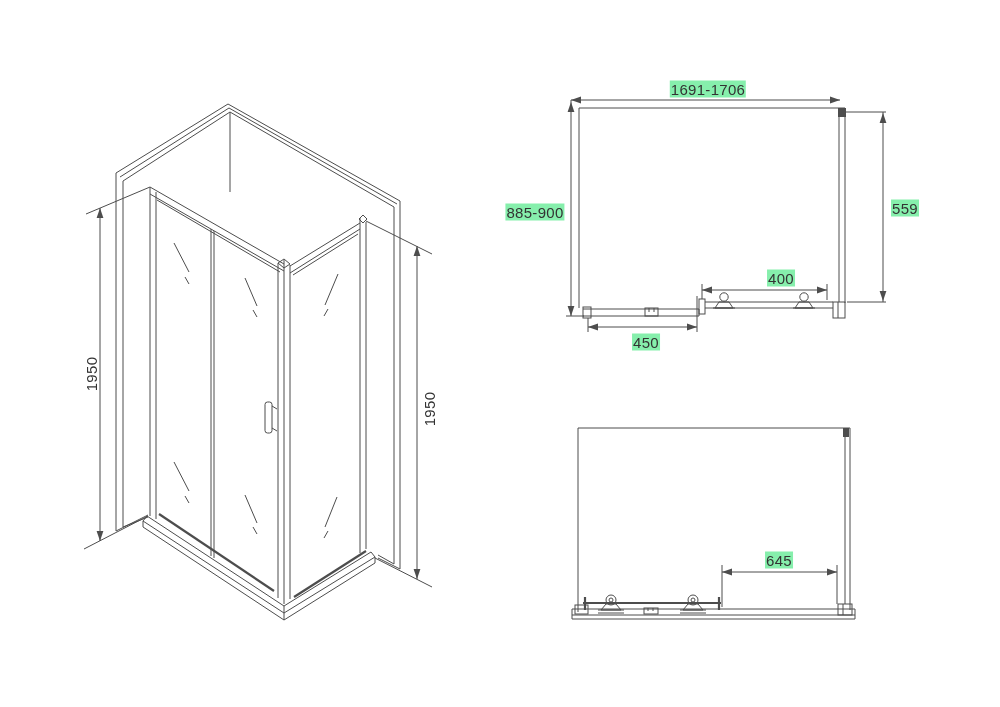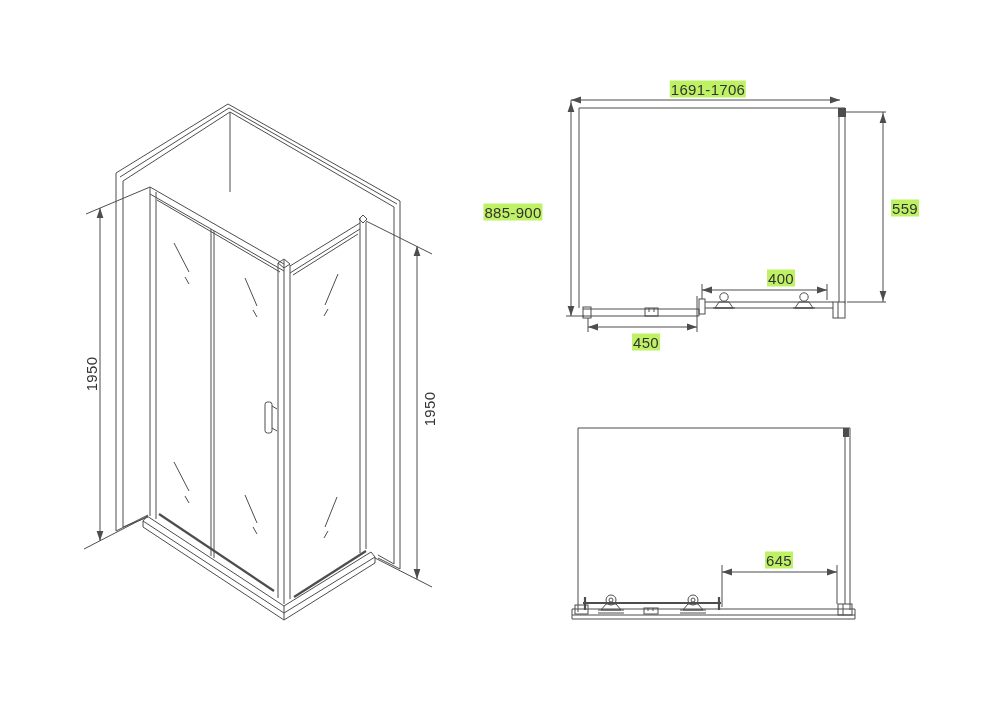--- a/index.html
+++ b/index.html
@@ -1,20 +1,20 @@
 <!DOCTYPE html>
 <html><head>
 <meta charset="utf-8">
 <style>
   html,body{margin:0;padding:0;background:#fff;}
   #stage{position:relative;width:1000px;height:707px;background:#ffffff;overflow:hidden;
          font-family:"Liberation Sans",sans-serif;}
   svg{position:absolute;left:0;top:0;}
   .lbl{position:absolute;transform:translate(-50%,-50%);font-size:15px;color:#333;
-       letter-spacing:0.3px;white-space:nowrap;background:#bef264;padding:0 1px;}
+       letter-spacing:0.3px;white-space:nowrap;background:#86efac;padding:0 1px;}
   .lbl.rot{transform:translate(-50%,-50%) rotate(-90deg);background:transparent;}
   .ln{stroke:#4d4d4d;stroke-width:1;fill:none;}
   .thick{stroke:#4d4d4d;stroke-width:2.2;fill:none;}
   .arr{fill:#4d4d4d;stroke:none;}
   .solid{fill:#4d4d4d;stroke:none;}
 </style>
 </head>
 <body>
 
 <div id="stage">
@@ -185,19 +185,19 @@
       <path class="ln" d="M722,565 L722,607 M837,565 L837,604"></path>
       <polygon class="arr" points="722,572 732,568.6 732,575.4"></polygon>
       <polygon class="arr" points="837,572 827,568.6 827,575.4"></polygon>
     </g>
   </g>
 </svg>
 
 <div class="lbl rot" style="left:91px;top:374px;">1950</div>
 <div class="lbl rot" style="left:429px;top:409px;">1950</div>
 <div class="lbl" style="left:708px;top:89px;">1691-1706</div>
-<div class="lbl" style="left:513px;top:212px;">885-900</div>
+<div class="lbl" style="left:535px;top:212px;">885-900</div>
 <div class="lbl" style="left:905px;top:208px;">559</div>
 <div class="lbl" style="left:781px;top:278px;">400</div>
 <div class="lbl" style="left:646px;top:342px;">450</div>
 <div class="lbl" style="left:779px;top:560px;">645</div>
 
 </div>
 
 </body></html>

